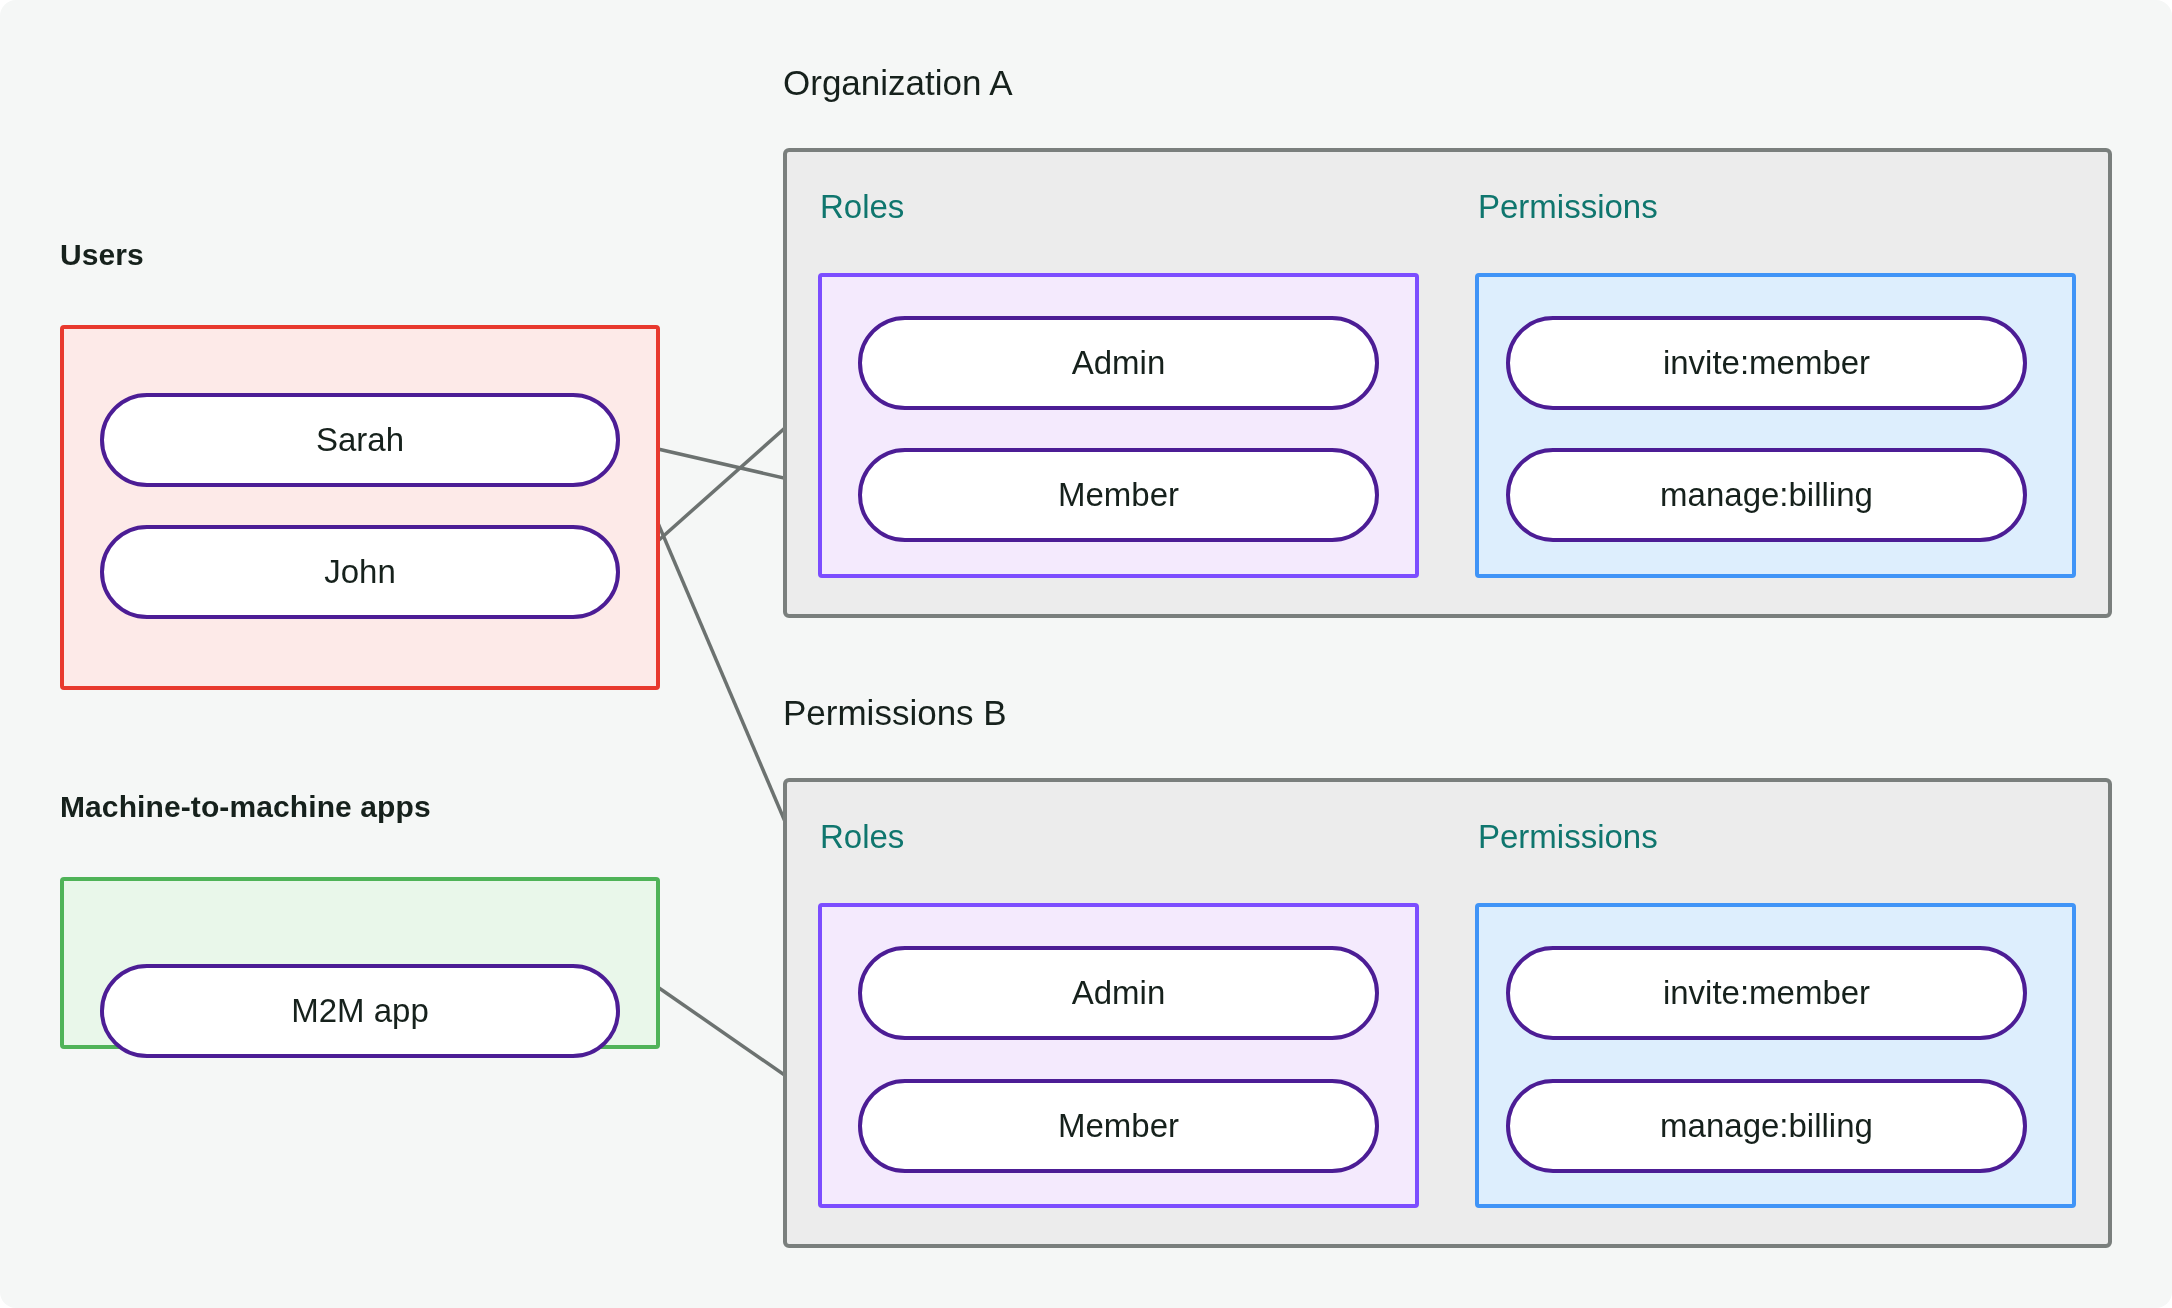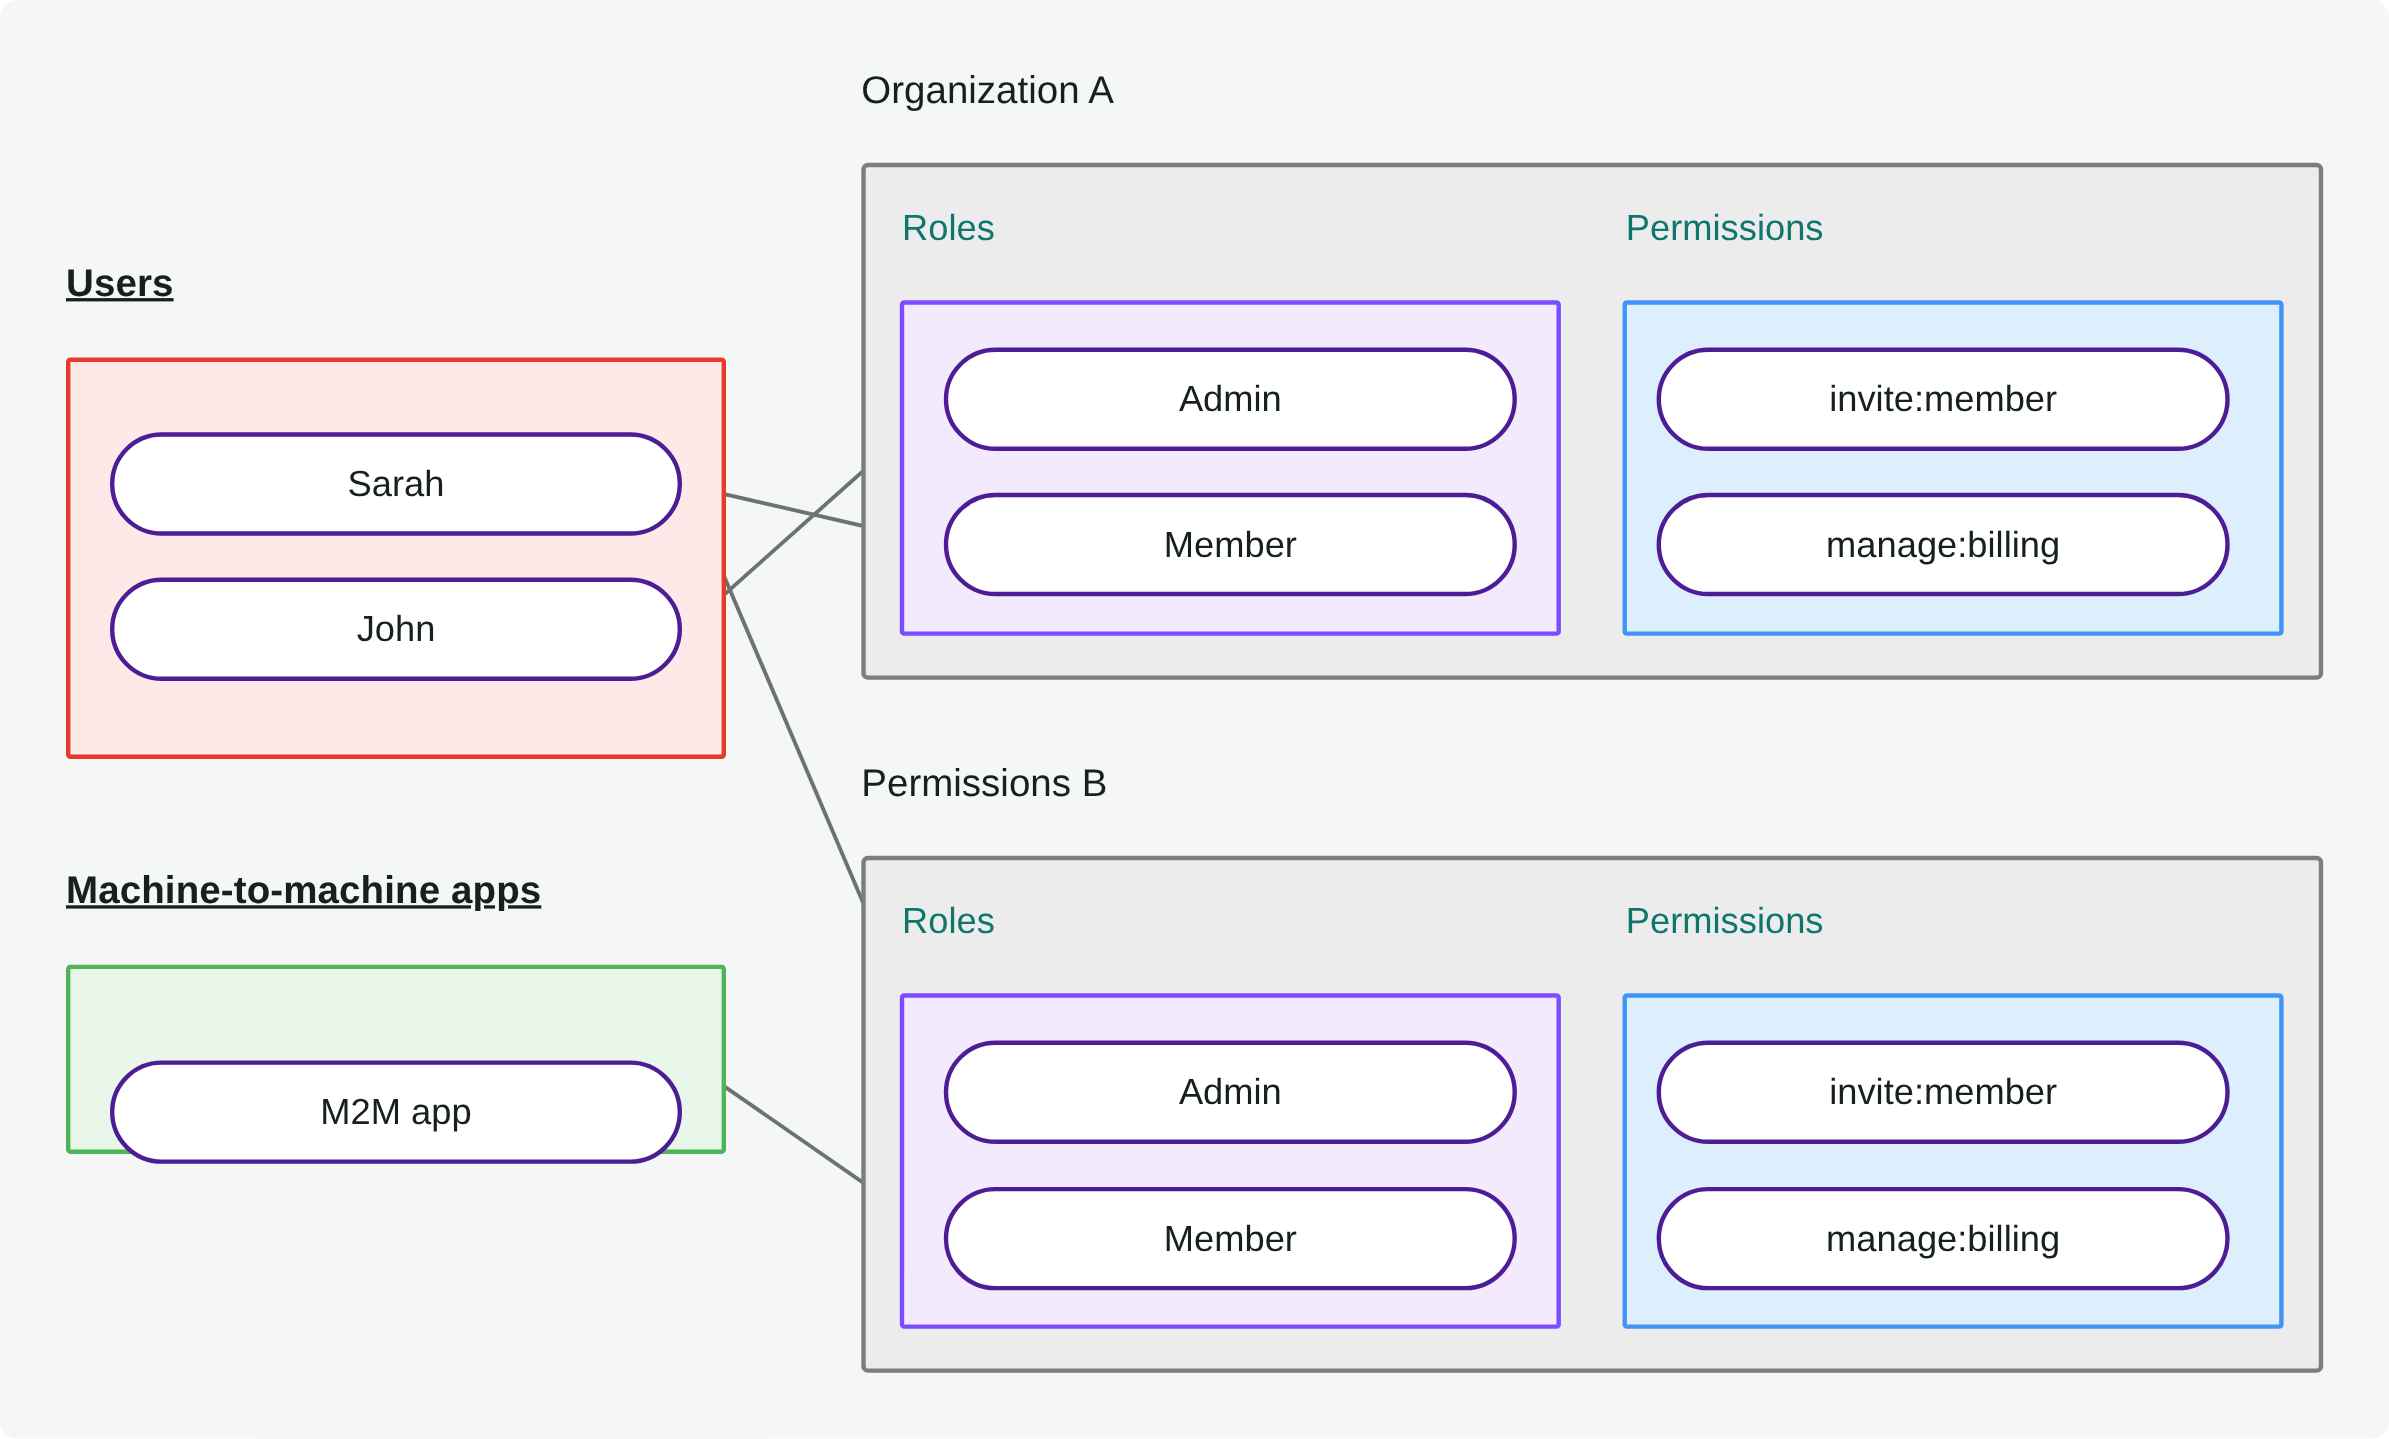--- a/index.html
+++ b/index.html
@@ -25,26 +25,25 @@
     width: 2172px;
     height: 1308px;
     pointer-events: none;
     z-index: 1;
   }
   .node-layer { position: absolute; left: 0; top: 0; width: 2172px; height: 1308px; z-index: 2; }
 
   
   .group-title {
     position: absolute;
-    font-size: 35px;
+    font-size: 30px;
     font-weight: 700;
     color: #16211c;
     white-space: nowrap;
     letter-spacing: 0.1px;
-    text-decoration: underline;
   }
   .org-title {
     position: absolute;
     font-size: 35px;
     font-weight: 400;
     color: #16211c;
     white-space: nowrap;
   }
   .section-label {
     position: absolute;

